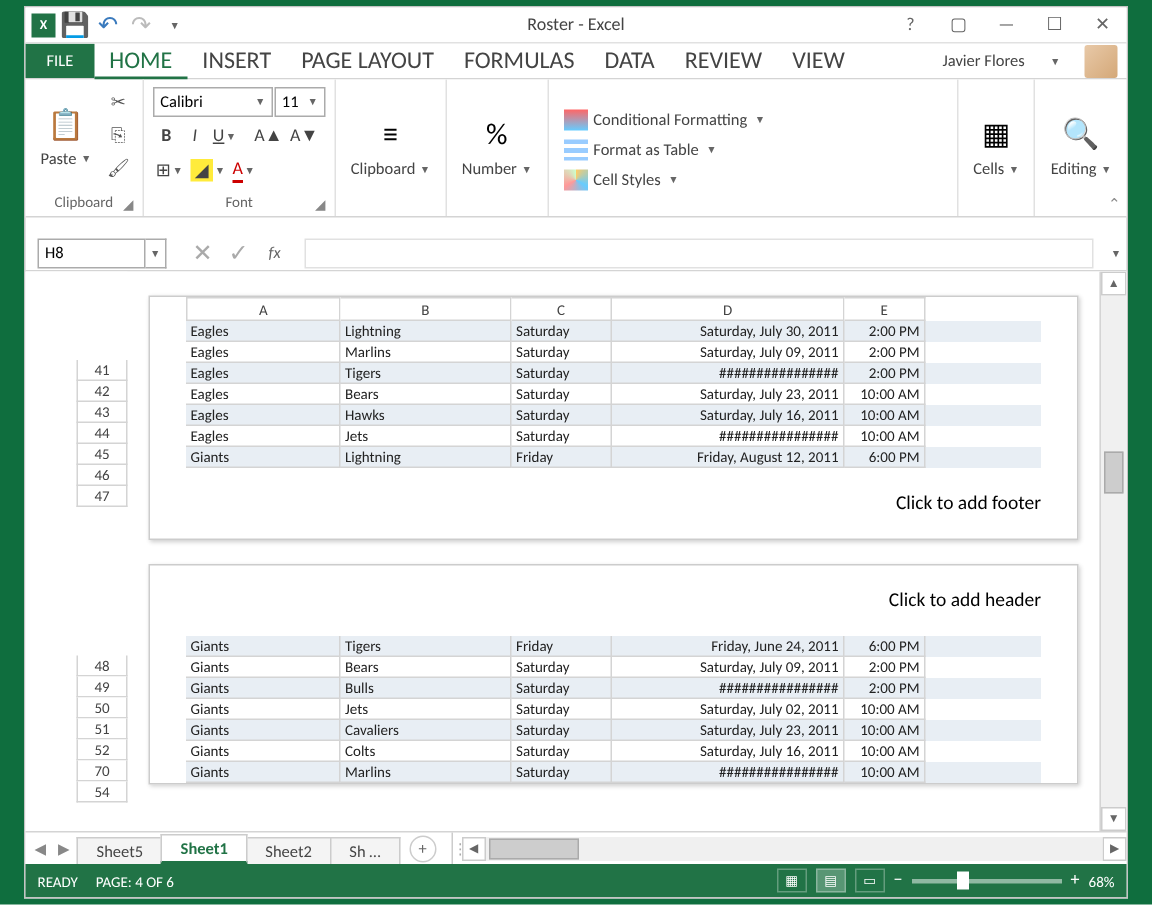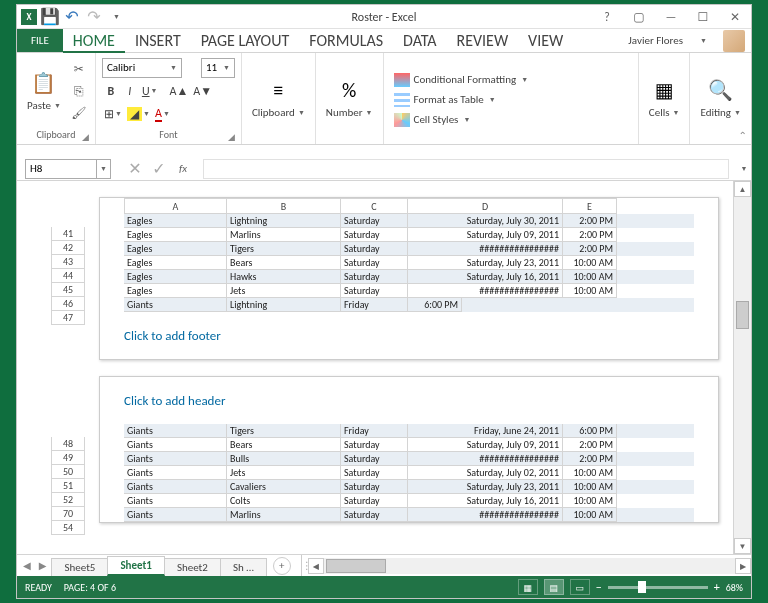--- a/index.html
+++ b/index.html
@@ -22,21 +22,21 @@
 .ribbon-group { border-right: 1px solid #e1e1e1; padding: 2px 6px 0 6px; display: flex; flex-direction: column; }
 .group-body { flex: 1; display: flex; align-items: center; gap: 4px; }
 .group-label { font-size: 10px; color: #666; text-align: center; padding: 2px 0 3px 0; position: relative; }
 .group-dialog { position: absolute; right: 0; bottom: 2px; font-size: 9px; color: #888; cursor: pointer; }
 .big-btn { display: flex; flex-direction: column; align-items: center; justify-content: center; gap: 2px; padding: 2px 4px; cursor: pointer; }
 .big-btn .icon { width: 28px; height: 28px; display: flex; align-items: center; justify-content: center; font-size: 20px; }
 .big-btn .lbl { font-size: 11px; color: #444; display: flex; align-items: center; gap: 2px; }
 .small-stack { display: flex; flex-direction: column; gap: 2px; }
 .small-btn { width: 20px; height: 20px; display: flex; align-items: center; justify-content: center; cursor: pointer; font-size: 12px; color: #555; }
 .font-controls { display: flex; flex-direction: column; gap: 3px; }
-.font-row { display: flex; gap: 19px; align-items: flex-start; }
+.font-row { display: flex; gap: 1px; align-items: flex-start; }
 .font-name { width: 80px; height: 20px; border: 1px solid #ababab; font-size: 11px; padding: 0 4px; display: flex; align-items: center; background: #fff; }
 .font-size { width: 34px; height: 20px; border: 1px solid #ababab; font-size: 11px; padding: 0 4px; display: flex; align-items: center; }
 .btn-row { display: flex; gap: 1px; }
 .tool-btn { min-width: 18px; height: 20px; display: flex; align-items: center; justify-content: center; cursor: pointer; font-size: 12px; color: #444; padding: 0 2px; }
 .dropdown-arrow { font-size: 7px; color: #666; margin-left: 1px; }
 .styles-group { flex: 1; }
 .style-item { display: flex; align-items: center; gap: 4px; font-size: 11px; color: #444; cursor: pointer; padding: 2px 4px; }
 .style-icon { width: 16px; height: 14px; }
 .collapse-ribbon { position: absolute; right: 4px; bottom: 2px; font-size: 10px; color: #888; cursor: pointer; }
 .formula-bar { height: 24px; border-bottom: 1px solid #d4d4d4; display: flex; align-items: center; margin-top: 12px; }
@@ -54,21 +54,21 @@
 .pages-col { flex: 1; display: flex; flex-direction: column; }
 .page { background: #fff; border: 1px solid #ccc; box-shadow: 1px 1px 3px rgba(0,0,0,0.2); margin: 8px 14px; }
 .col-headers { display: flex; }
 .col-hdr { height: 16px; border: 1px solid #d4d4d4; border-left: none; background: #fff; font-size: 10px; color: #444; text-align: center; line-height: 15px; }
 .col-hdr:first-child { border-left: 1px solid #d4d4d4; }
 .grid { }
 .grid-row { display: flex; height: 14px; }
 .grid-row.banded { background: #e8eef4; }
 .cell { border-right: 1px solid #d4d4d4; border-bottom: 1px solid #d4d4d4; font-size: 10px; color: #222; padding: 0 3px; line-height: 13px; white-space: nowrap; overflow: hidden; }
 .cell.r { text-align: right; }
-.footer-text, .header-text { text-align: left; color: #0369a1; font-size: 13px; padding: 16px 0; }
+.footer-text, .header-text { text-align: right; color: #000000; font-size: 13px; padding: 16px 0; }
 .vscroll { position: absolute; right: 0; top: 0; bottom: 0; width: 18px; background: #f0f0f0; border-left: 1px solid #d4d4d4; }
 .vscroll-btn { height: 16px; display: flex; align-items: center; justify-content: center; font-size: 8px; color: #666; background: #fff; border: 1px solid #ccc; cursor: pointer; }
 .vscroll-thumb { position: absolute; left: 2px; right: 2px; top: 120px; height: 28px; background: #cdcdcd; border: 1px solid #aaa; cursor: pointer; }
 .sheet-bar { height: 22px; border-top: 1px solid #d4d4d4; display: flex; align-items: stretch; background: #fff; }
 .sheet-nav { display: flex; align-items: center; padding: 0 6px; gap: 8px; color: #888; }
 .sheet-nav span { cursor: pointer; font-size: 10px; }
 .sheet-tabs { display: flex; align-items: flex-end; }
 .sheet-tab { padding: 2px 12px; font-size: 11px; border: 1px solid #ccc; border-bottom: none; background: #f4f4f4; color: #444; cursor: pointer; margin-left: -1px; }
 .sheet-tab.active { background: #fff; border-bottom: 2px solid #217346; font-weight: bold; color: #217346; position: relative; z-index: 1; }
 .add-sheet { width: 18px; height: 18px; border: 1px solid #ccc; border-radius: 50%; display: flex; align-items: center; justify-content: center; font-size: 11px; color: #666; margin-left: 6px; align-self: center; cursor: pointer; }
@@ -272,21 +272,21 @@
     <div class="fb-btn">✕</div>
     <div class="fb-btn">✓</div>
     <div class="fb-btn fx-label">fx</div>
     <div class="formula-input"></div>
     <div class="fb-dd">▼</div>
   </div>
 
   <div class="worksheet-area">
     <div class="page-view">
       <div class="ruler-v">
-        <div class="row-headers" id="rowhdr1" style="top:46px">
+        <div class="row-headers" id="rowhdr1" style="top:59px">
             <div class="row-hdr">41</div>
             <div class="row-hdr">42</div>
             <div class="row-hdr">43</div>
             <div class="row-hdr">44</div>
             <div class="row-hdr">45</div>
             <div class="row-hdr">46</div>
             <div class="row-hdr">47</div>
           </div>
         <div class="row-headers" id="rowhdr2" style="top:256px">
             <div class="row-hdr">48</div>
@@ -348,20 +348,21 @@
                 <div class="cell" style="width: 103px;">Eagles</div>
                 <div class="cell" style="width: 114px;">Jets</div>
                 <div class="cell" style="width: 67px;">Saturday</div>
                 <div class="cell r" style="width: 155px;">################</div>
                 <div class="cell r" style="width: 54px;">10:00 AM</div>
               </div>
               <div class="grid-row banded">
                 <div class="cell" style="width: 103px;">Giants</div>
                 <div class="cell" style="width: 114px;">Lightning</div>
                 <div class="cell" style="width: 67px;">Friday</div>
+                <div class="cell r" style="width: 155px;">Friday, August 12, 2011</div>
                 <div class="cell r" style="width: 54px;">6:00 PM</div>
               </div>
             </div>
           <div class="footer-text">Click to add footer</div>
         </div>
 
         <div class="page" style="padding:0 24px">
           <div class="header-text">Click to add header</div>
 
           <div class="grid" id="grid2">

